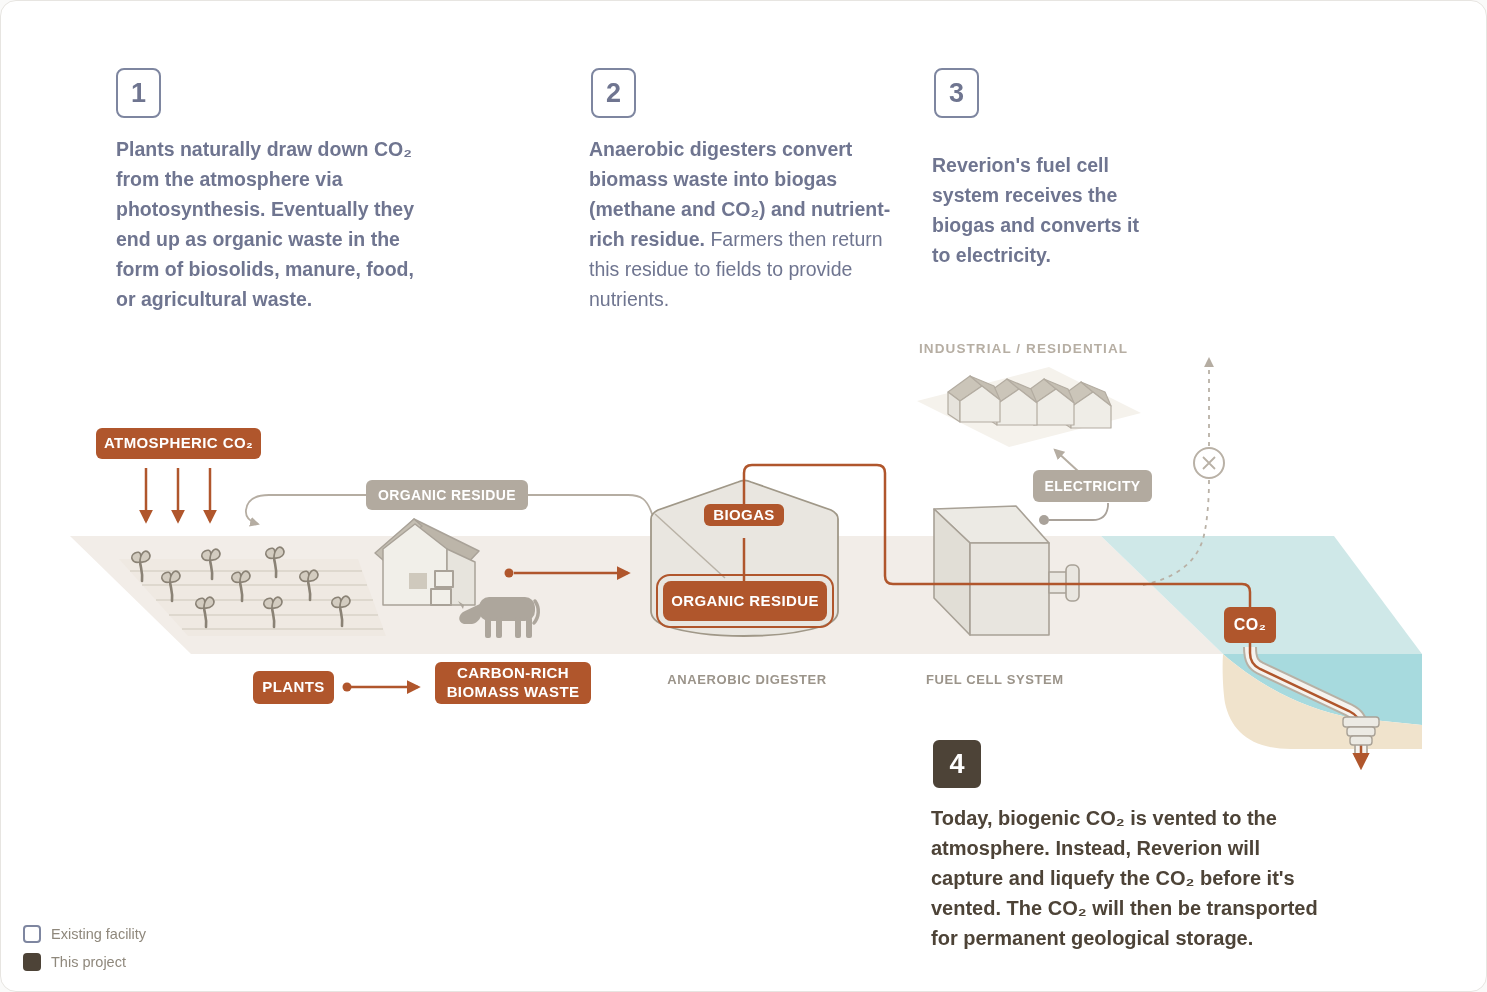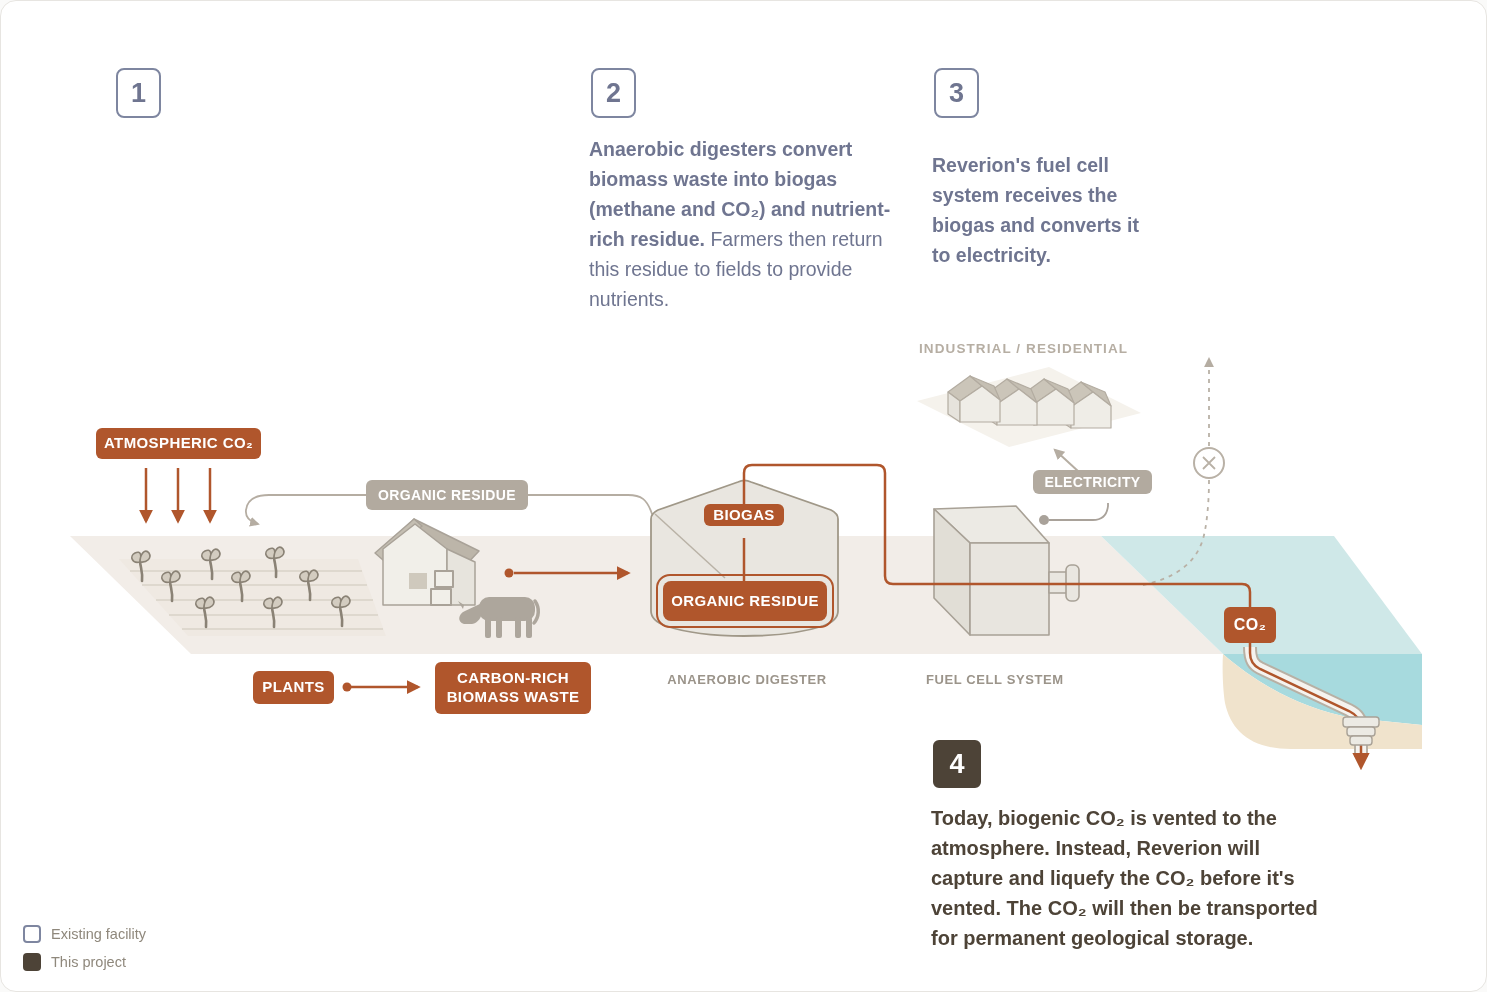--- a/index.html
+++ b/index.html
@@ -175,41 +175,42 @@
     <circle cx="508" cy="572" r="4.5" fill="#b0562c"></circle>
 
     <g>
       <circle cx="1043" cy="519" r="5" fill="#a9a29a"></circle>
       <path d="M1048,519 L1092,519 C1102,519 1106,514 1107,505 L1107,502" stroke="#a9a29a" stroke-width="1.8" fill="none"></path>
       <path d="M1078,471 L1054,449" stroke="#b5ada2" stroke-width="2" fill="none" marker-end="url(#mG)"></path>
     </g>
   </svg>
 
   <div class="abs step-num" style="left:115px;top:67px;">1</div>
+  <div class="abs step-text" style="left:115px;top:133px;width:312px;">Plants naturally draw down CO₂ from the atmosphere via photosynthesis. Eventually they end up as organic waste in the form of biosolids, manure, food, or agricultural waste.</div>
 
   <div class="abs step-num" style="left:590px;top:67px;">2</div>
   <div class="abs step-text" style="left:588px;top:133px;width:318px;">
     <span>Anaerobic digesters convert biomass waste into biogas (methane and CO₂) and nutrient-rich residue.</span><span class="light"> Farmers then return this residue to fields to provide nutrients.</span>
   </div>
 
   <div class="abs step-num" style="left:933px;top:67px;">3</div>
   <div class="abs step-text" style="left:931px;top:149px;width:215px;">Reverion's fuel cell system receives the biogas and converts it to electricity.</div>
 
   <div class="abs step-num dark" style="left:932px;top:739px;width:48px;height:48px;">4</div>
   <div class="abs step4-text" style="left:930px;top:802px;width:402px;">Today, biogenic CO₂ is vented to the atmosphere. Instead, Reverion will capture and liquefy the CO₂ before it's vented. The CO₂ will then be transported for permanent geological storage.</div>
 
   <div class="abs orange-label" style="left:95px;top:427px;width:165px;height:31px;">ATMOSPHERIC CO₂</div>
   <div class="abs gray-label" style="left:365px;top:479px;width:162px;height:30px;">ORGANIC RESIDUE</div>
   <div class="abs orange-label" style="left:703px;top:503px;width:80px;height:22px;">BIOGAS</div>
   <div class="abs ring" style="left:655px;top:573px;width:178px;height:54px;">
     <div class="orange-label">ORGANIC RESIDUE</div>
   </div>
   <div class="abs orange-label" style="left:252px;top:670px;width:81px;height:33px;">PLANTS</div>
-  <div class="abs orange-label" style="left:434px;top:661px;width:156px;height:52px;padding:4px 10px;">CARBON-RICH BIOMASS WASTE</div>
-  <div class="abs gray-label" style="left:1032px;top:469px;width:119px;height:24px;">ELECTRICITY</div>
+  <div class="abs orange-label" style="left:434px;top:661px;width:156px;height:42px;padding:4px 10px;">CARBON-RICH BIOMASS WASTE</div>
+  <div class="abs gray-label" style="left:1032px;top:469px;width:119px;height:32px;">ELECTRICITY</div>
   <div class="abs orange-label" style="left:1223px;top:606px;width:52px;height:36px;font-size:16px;">CO₂</div>
 
   <div class="abs zone-label" style="left:918px;top:340px;">INDUSTRIAL / RESIDENTIAL</div>
   <div class="abs caption" style="left:658px;top:671px;width:176px;text-align:center;">ANAEROBIC DIGESTER</div>
   <div class="abs caption" style="left:925px;top:671px;">FUEL CELL SYSTEM</div>
 
   <div class="legend-row" style="left:22px;top:924px;">
     <div class="legend-box existing"></div>
     <div class="legend-text">Existing facility</div>
   </div>

